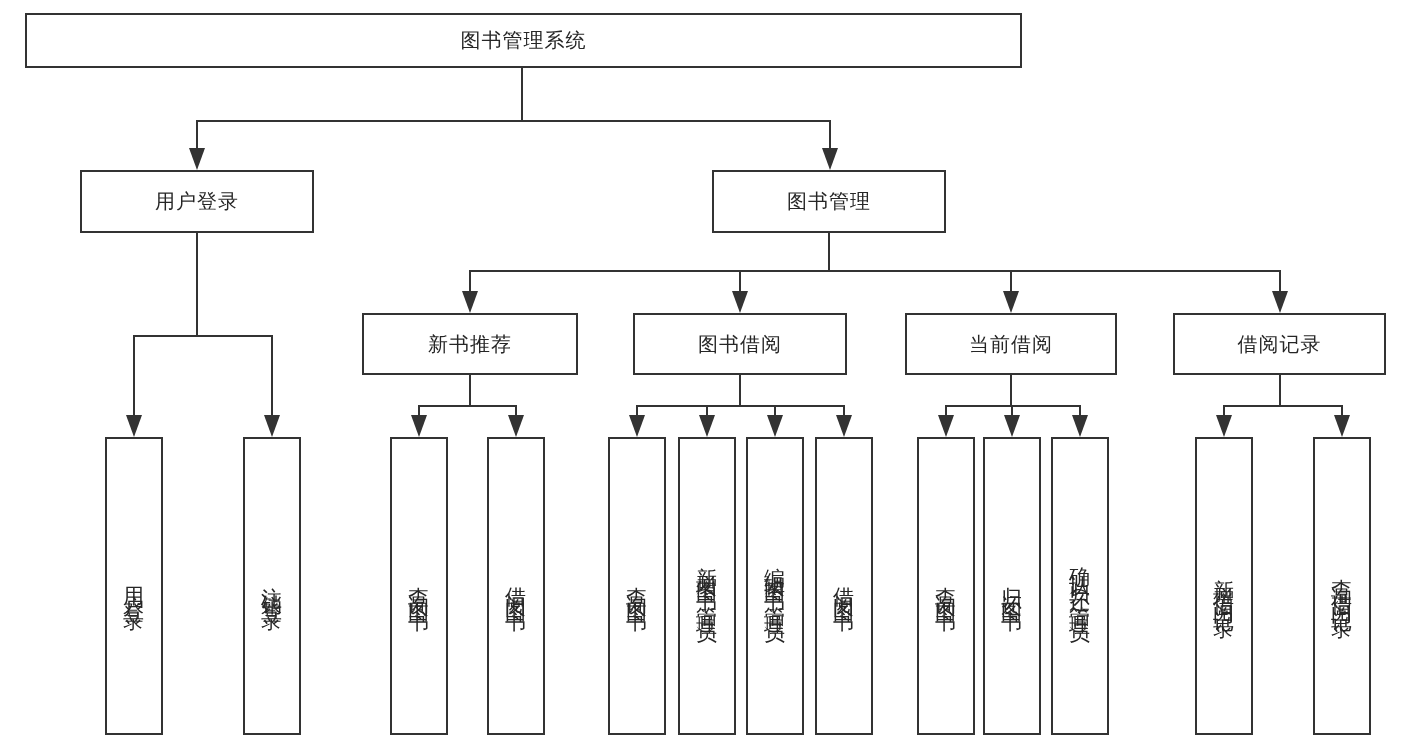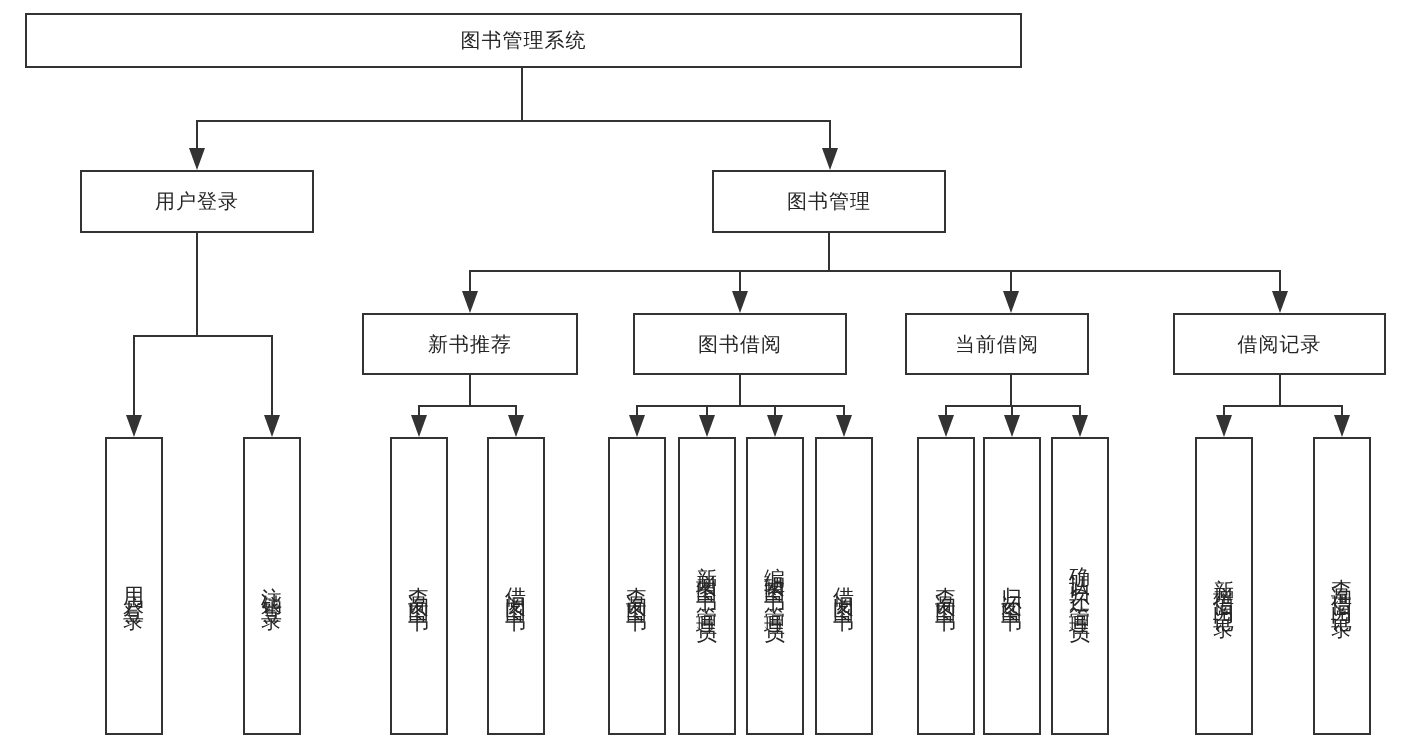--- a/index.html
+++ b/index.html
@@ -72,21 +72,21 @@
   </div>
 
   <div class="box" style="left:633px;top:313px;width:214px;height:62px">
     <span>图书借阅</span>
   </div>
 
   <div class="box" style="left:362px;top:313px;width:216px;height:62px">
     <span>新书推荐</span>
   </div>
 
-  <div class="box" style="left:905px;top:313px;width:184px;height:62px">
+  <div class="box" style="left:905px;top:313px;width:212px;height:62px">
     <span>当前借阅</span>
   </div>
 
   <div class="box" style="left:1173px;top:313px;width:213px;height:62px">
     <span>借阅记录</span>
   </div>
 
   <div class="vbox" style="left:105px;top:437px;width:58px;height:298px">
     <span class="vtext">用户登录</span>
   </div>

